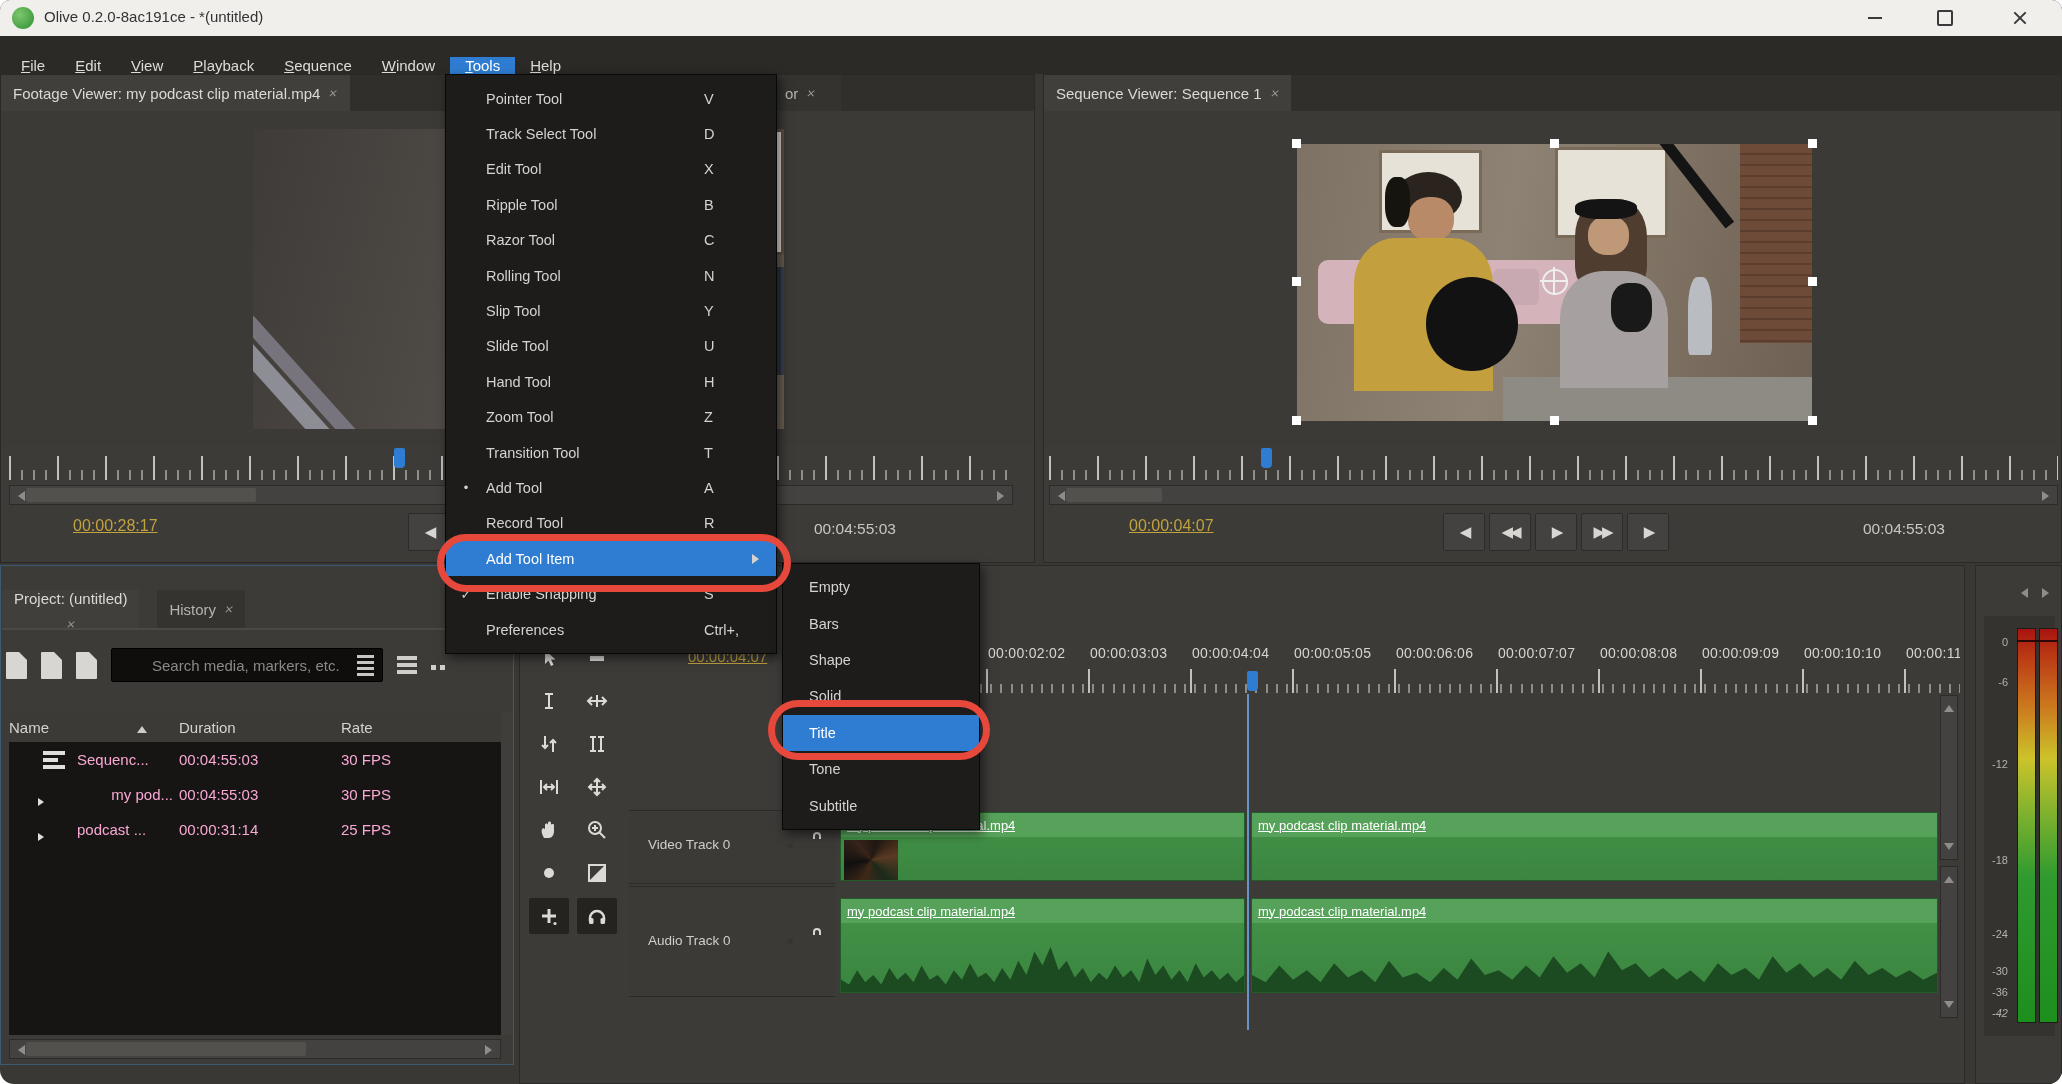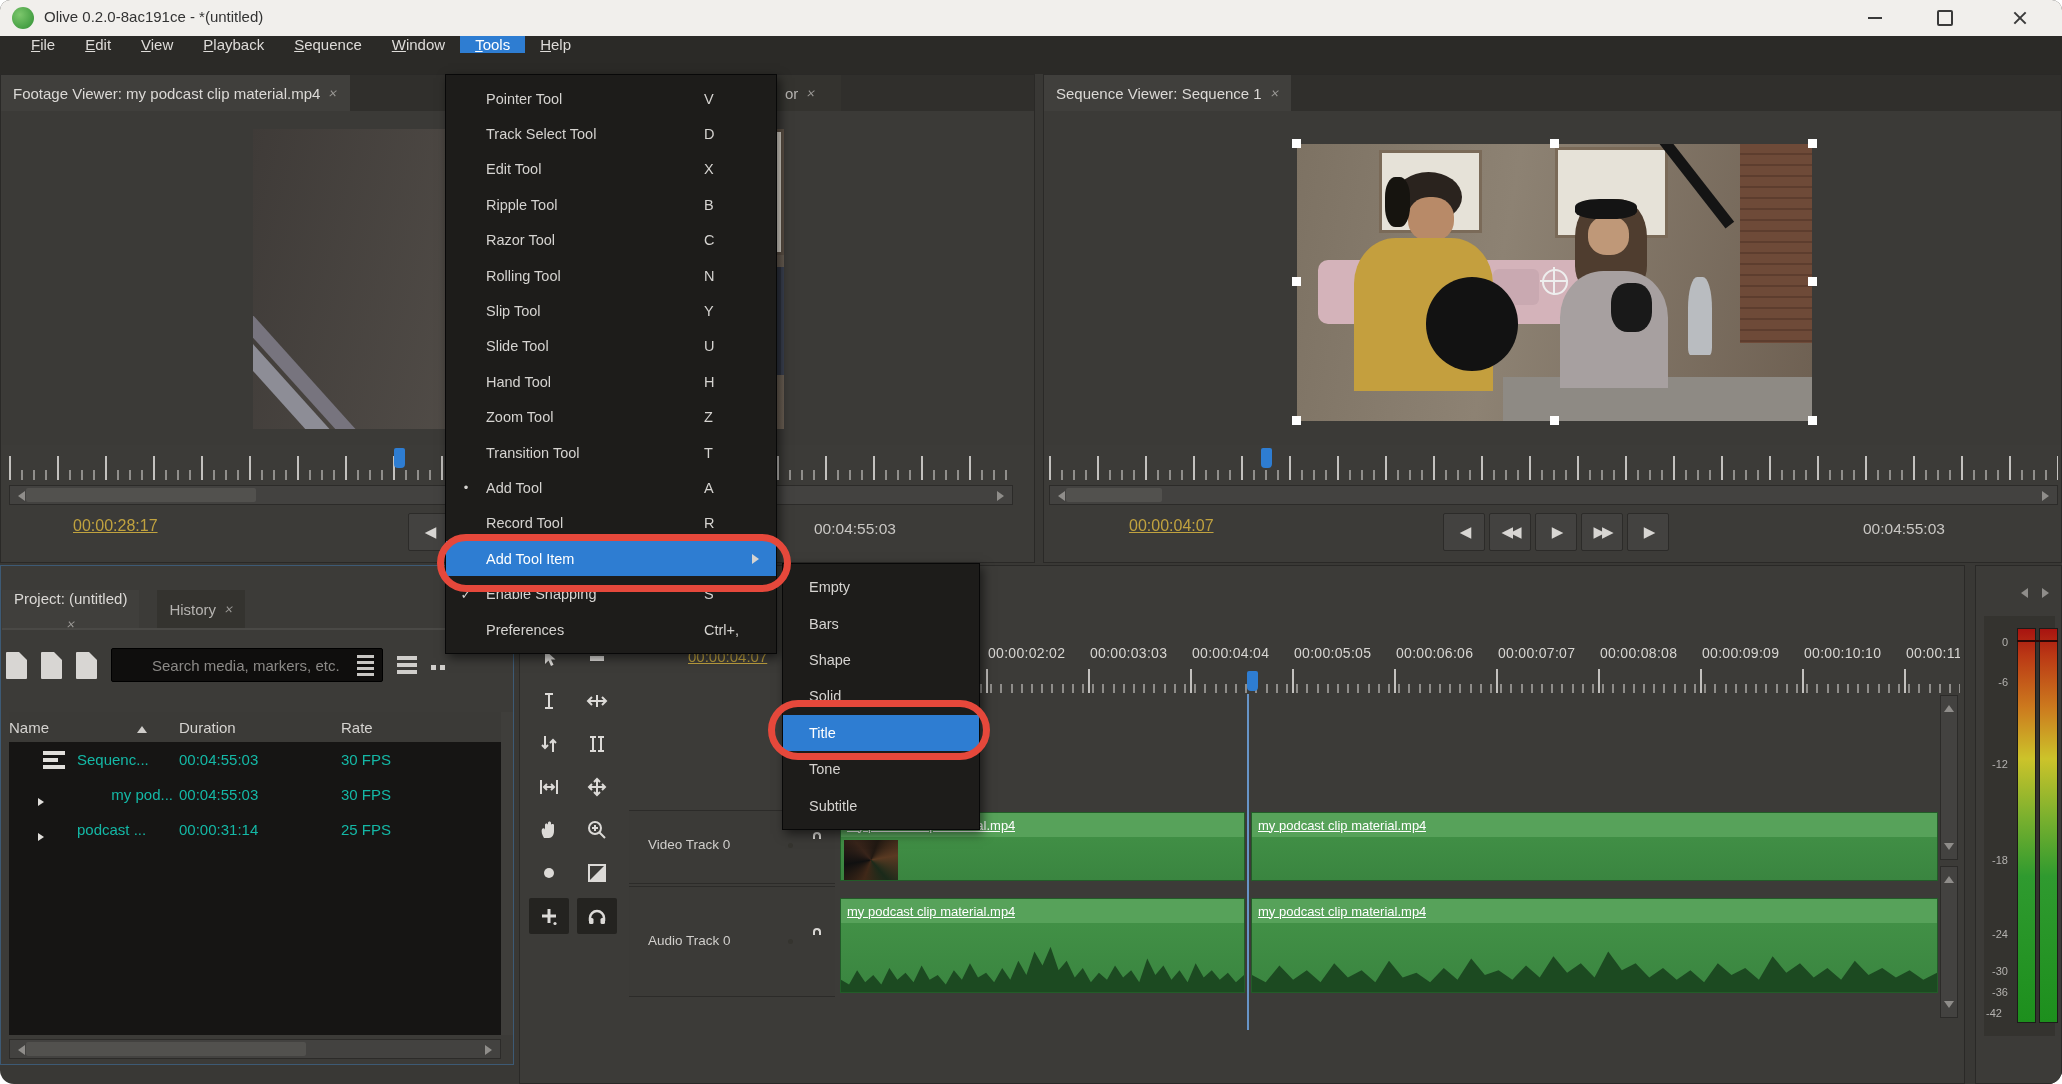--- a/index.html
+++ b/index.html
@@ -10,21 +10,21 @@
   .titlebar{left:0;top:0;width:2062px;height:36px;background:#f1efec;color:#2b2b2b;}
   .apptitle{left:44px;top:8px;font-size:15px;color:#333;white-space:nowrap;}
   .oliveicon{left:12px;top:7px;width:22px;height:22px;border-radius:50%;background:radial-gradient(circle at 35% 35%, #7cc76c, #2f8f33);}
   .winbtn{width:46px;height:30px;top:3px;display:flex;align-items:center;justify-content:center;}
   .minbar{width:14px;height:2px;background:#3a3a3a;}
   .maxbox{width:12px;height:12px;border:2px solid #3a3a3a;border-radius:2px;}
   .closex{position:relative;width:16px;height:16px;}
   .closex i{position:absolute;left:0;top:7px;width:16px;height:2px;background:#3a3a3a;}
   .closex i:first-child{transform:rotate(45deg);} .closex i:last-child{transform:rotate(-45deg);}
   
-  .menubar{left:0;top:36px;width:2062px;height:38px;background:#2b2a27;display:flex;align-items:flex-start;padding-left:16px;box-sizing:border-box;}
+  .menubar{left:0;top:36px;width:2062px;height:38px;background:#2b2a27;display:flex;align-items:flex-end;padding-left:6px;box-sizing:border-box;}
   .mitem{display:flex;align-items:center;padding:0 15px;color:#dedcd9;font-size:15px;cursor:default;}
   .menubar-active{background:#2e7dd2;color:#fff;}
   
   .panel{background:#3c3b38;border:1px solid #2a2927;box-sizing:border-box;}
   .tabbar{background:#302f2c;display:flex;align-items:stretch;}
   .tab{display:flex;align-items:center;gap:9px;padding:0 12px;font-size:15px;color:#dbd9d6;background:#403f3c;white-space:nowrap;}
   .tab.inactive{background:#34332f;color:#b5b3b0;}
   .pin{color:#9a9895;font-size:14px;transform:skewX(-12deg);}
   .viewerbg{background:#3b3a37;}
   
@@ -55,21 +55,21 @@
   .pageicon{position:relative;width:21px;height:27px;background:#d8d6d3;border-radius:1px;}
   .pageicon i{position:absolute;right:0;top:0;width:0;height:0;border-style:solid;border-width:0 8px 8px 0;border-color:transparent #3c3b38 transparent transparent;}
   .search{background:#0f0e0d;border:1px solid #000;border-radius:2px;color:#8b8986;font-size:15px;display:flex;align-items:center;padding:0 8px;box-sizing:border-box;}
   .hamb{margin-left:auto;display:flex;flex-direction:column;gap:3px;}
   .hamb i{width:17px;height:3px;background:#c8c6c3;}
   .viewbtn{display:flex;flex-direction:column;gap:3px;justify-content:center;}
   .viewbtn i{width:20px;height:4px;background:#d0cecb;}
   .dots i{width:5px;height:5px;background:#d0cecb;display:inline-block;margin-right:4px;}
   .phead{background:#3b3a37;color:#d5d3d0;font-size:15px;display:flex;align-items:center;}
   .plist{background:#161514;}
-  .prow{display:flex;align-items:center;height:35px;color:#14b8a6;font-size:15px;}
+  .prow{display:flex;align-items:center;height:35px;color:#f9a8d4;font-size:15px;}
   .icon-seq,.icon-vid{display:none;width:26px;margin-right:8px;}
   .show-seq .icon-seq{display:flex;flex-direction:column;gap:3px;}
   .show-vid .icon-vid{display:block;}
   .icon-seq i{height:4px;background:#e0dedb;} 
   .icon-seq i:nth-child(1){width:22px;}.icon-seq i:nth-child(2){width:15px;}.icon-seq i:nth-child(3){width:22px;}
   .cam{position:relative;width:22px;height:14px;background:#e0dedb;border-radius:2px;}
   .cam i{position:absolute;right:-5px;top:3px;width:0;height:0;border:4px solid transparent;border-left:6px solid #e0dedb;}
   .sorttri{width:0;height:0;border:5px solid transparent;border-bottom:7px solid #cfcdca;}
   
   .toolcell{width:40px;height:36px;display:flex;align-items:center;justify-content:center;border-radius:2px;}
@@ -530,21 +530,21 @@
     <span class="arrL abs" style="left:40px;top:22px;"></span>
     <span class="arrR abs" style="left:66px;top:22px;"></span>
     <div class="abs" style="left:8px;top:50px;width:71px;height:420px;background:#34332f;"></div>
     <div class="abs dbl" style="left:6px;top:70px;">0</div>
     <div class="abs dbl" style="left:6px;top:110px;">-6</div>
     <div class="abs dbl" style="left:6px;top:192px;">-12</div>
     <div class="abs dbl" style="left:6px;top:288px;">-18</div>
     <div class="abs dbl" style="left:6px;top:362px;">-24</div>
     <div class="abs dbl" style="left:6px;top:399px;">-30</div>
     <div class="abs dbl" style="left:6px;top:420px;">-36</div>
-    <div class="abs dbl" style="left:0;top:441px;">-42</div>
+    <div class="abs dbl" style="left:6px;top:441px;font-style:italic;">-42</div>
     <div class="abs meterbar" style="left:41px;top:62px;width:19px;height:395px;"></div>
     <div class="abs meterbar" style="left:63px;top:62px;width:19px;height:395px;"></div>
     <div class="abs" style="left:41px;top:74px;width:41px;height:2px;background:#2a0806;"></div>
   </div>
 
   <div class="abs menu" style="left:445px;top:74px;width:330px;padding:6px 0;">
 
   <div class="mrow">
         <span class="mk"><span></span><span></span></span>
         <span class="lbl">Pointer Tool</span>

